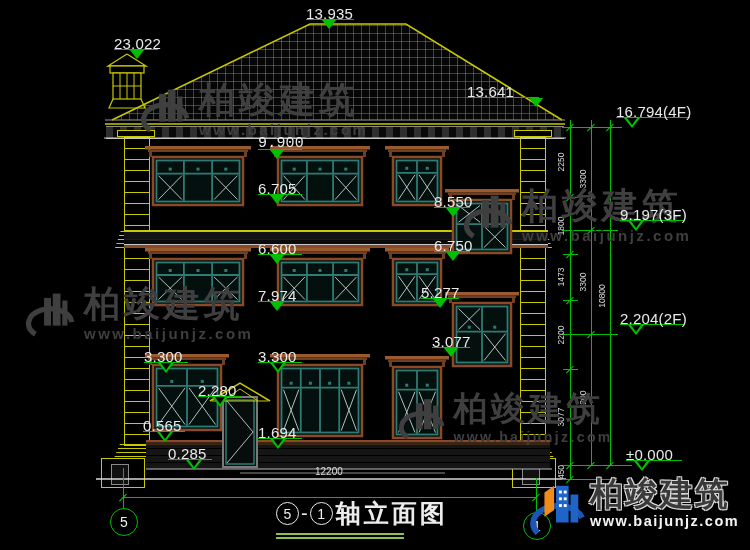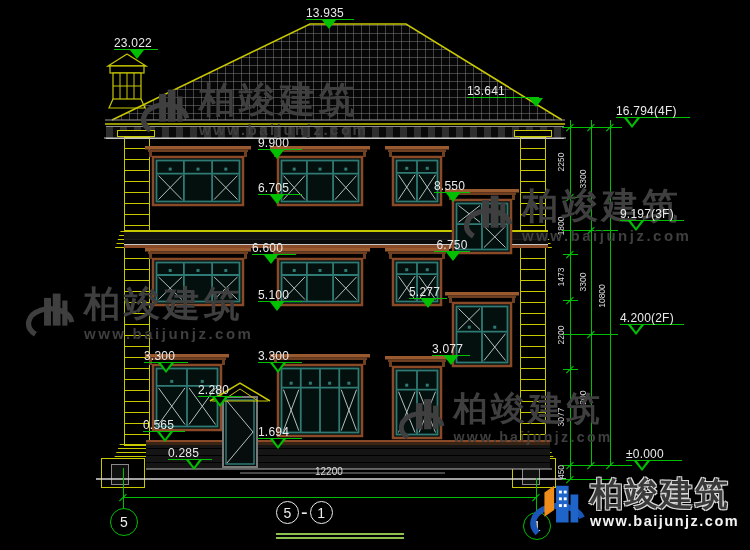--- a/index.html
+++ b/index.html
@@ -27,21 +27,21 @@
   .q-ped-in{position:absolute;border:1px solid #8a8a8a;background:#101010;}
   #band-mid{position:absolute;left:124px;top:230px;width:424px;height:18px;box-sizing:border-box;
     border-top:2px solid #c9c900;border-bottom:3px solid #8a4a28;
     background:linear-gradient(180deg,#121212 0 55%,#1c1c1c 55% 62%,#0a0a0a 62%);
     box-shadow:inset 0 -6px 0 -5px #c9c9c9;}
   #plinth{position:absolute;left:146px;top:440px;width:404px;height:29px;box-sizing:border-box;
     border-top:2px solid #8a4a28;background:repeating-linear-gradient(180deg,#151515 0 6px,#000 6px 7px);
     box-shadow:inset 0 3px 0 #3a2413;}
   
   .lvl{position:absolute;z-index:30;}
-  .lvl-t{display:block;font-size:12px;line-height:11px;height:11px;color:#eaeaea;white-space:nowrap;letter-spacing:.2px;}
+  .lvl-t{display:block;font-size:15px;line-height:11px;height:11px;color:#eaeaea;white-space:nowrap;letter-spacing:.2px;}
   .lvl-u{height:1px;background:#00c000;}
   .tri-s{position:absolute;top:12px;width:0;height:0;border-left:7px solid transparent;
     border-right:7px solid transparent;border-top:9px solid #00c000;}
   .tri-o{position:absolute;top:12px;width:0;height:0;border-left:8px solid transparent;
     border-right:8px solid transparent;border-top:10px solid #00c000;}
   .tri-o::after{content:'';position:absolute;left:-5px;top:-10px;border-left:5px solid transparent;
     border-right:5px solid transparent;border-top:7px solid #000;}
   
   .dim-v{position:absolute;width:1px;background:#00bf00;z-index:20;}
   .dim-h{position:absolute;height:1px;background:#00bf00;z-index:20;}
@@ -349,56 +349,56 @@
       <div class="lvl" style="left: 114px; top: 38px;">
         <span class="lvl-t">23.022</span>
         <div class="lvl-u" style="width:44px"></div>
         <div class="tri-s" style="left:16px"></div>
       </div>
       <div class="lvl" style="left: 467px; top: 86px;">
         <span class="lvl-t">13.641</span>
         <div class="lvl-u" style="width:72px"></div>
         <div class="tri-s" style="left:62px"></div>
       </div>
-      <div class="lvl" style="left: 258px; top: 138px;">
+      <div class="lvl" style="left: 258px; top: 138px; font-family: Liberation Mono, monospace;">
         <span class="lvl-t">9.900</span>
         <div class="lvl-u" style="width:44px"></div>
         <div class="tri-s" style="left:12px"></div>
       </div>
       <div class="lvl" style="left: 258px; top: 183px;">
         <span class="lvl-t">6.705</span>
         <div class="lvl-u" style="width:44px"></div>
         <div class="tri-s" style="left:12px"></div>
       </div>
-      <div class="lvl" style="left: 434px; top: 181px;">
+      <div class="lvl" style="left: 434px; top: 196px;">
         <span class="lvl-t">8.550</span>
         <div class="lvl-u" style="width:36px"></div>
         <div class="tri-s" style="left:12px"></div>
       </div>
       <div class="lvl" style="left: 434px; top: 240px; text-align: center;">
         <span class="lvl-t">6.750</span>
         <div class="lvl-u" style="width:36px"></div>
         <div class="tri-s" style="left:12px"></div>
       </div>
-      <div class="lvl" style="left: 252px; top: 243px;">
+      <div class="lvl" style="left: 258px; top: 243px;">
         <span class="lvl-t">6.600</span>
         <div class="lvl-u" style="width:44px"></div>
         <div class="tri-s" style="left:12px"></div>
       </div>
       <div class="lvl" style="left: 258px; top: 290px;">
-        <span class="lvl-t">5.100</span>
-        <div class="lvl-u" style="width:44px"></div>
-        <div class="tri-s" style="left:12px"></div>
-      </div>
-      <div class="lvl" style="left: 409px; top: 287px;">
+        <span class="lvl-t">7.974</span>
+        <div class="lvl-u" style="width:44px"></div>
+        <div class="tri-s" style="left:12px"></div>
+      </div>
+      <div class="lvl" style="left: 421px; top: 287px;">
         <span class="lvl-t">5.277</span>
         <div class="lvl-u" style="width:38px"></div>
         <div class="tri-s" style="left:12px"></div>
       </div>
-      <div class="lvl" style="left: 432px; top: 344px;">
+      <div class="lvl" style="left: 432px; top: 336px;">
         <span class="lvl-t">3.077</span>
         <div class="lvl-u" style="width:38px"></div>
         <div class="tri-s" style="left:12px"></div>
       </div>
       <div class="lvl" style="left: 144px; top: 351px;">
         <span class="lvl-t">3.300</span>
         <div class="lvl-u" style="width:44px"></div>
         <div class="tri-o" style="left:14px"></div>
       </div>
       <div class="lvl" style="left: 258px; top: 351px;">
@@ -430,21 +430,21 @@
         <span class="lvl-t">16.794(4F)</span>
         <div class="lvl-u" style="width:74px"></div>
         <div class="tri-o" style="left:8px"></div>
       </div>
       <div class="lvl" style="left: 620px; top: 209px;">
         <span class="lvl-t">9.197(3F)</span>
         <div class="lvl-u" style="width:64px"></div>
         <div class="tri-o" style="left:8px"></div>
       </div>
       <div class="lvl" style="left: 620px; top: 313px;">
-        <span class="lvl-t">4.200(2F)</span>
+        <span class="lvl-t">2.204(2F)</span>
         <div class="lvl-u" style="width:64px"></div>
         <div class="tri-o" style="left:8px"></div>
       </div>
       <div class="lvl" style="left: 626px; top: 449px;">
         <span class="lvl-t">±0.000</span>
         <div class="lvl-u" style="width:56px"></div>
         <div class="tri-o" style="left:8px"></div>
       </div>
       <div class="dim-v" style="left:570px;top:120px;height:359px"></div>
       <div class="dim-tick" style="left:565px;top:127px"></div>
@@ -489,20 +489,21 @@
   <div class="dim-tick" style="left:118px;top:497px;"></div>
   <div class="dim-tick" style="left:531px;top:497px;"></div>
   <div class="hdim-t" style="left:315px;top:466px;">12200</div>
   <div class="axc" style="left:110px;top:508px;">5</div>
   <div class="axc" style="left:523px;top:512px;">1</div>
 
   <div id="titlebar">
     <span class="tcirc">5</span>
     <span class="tdash">-</span>
     <span class="tcirc">1</span>
+    <span class="ttext">轴立面图</span>
   </div>
   <div class="t-ul" style="left:276px;top:533px;width:128px;"></div>
   <div class="t-ul" style="left:276px;top:537px;width:128px;"></div>
 
   <div class="wm" style="left:140px;top:82px;">
     <svg width="52" height="55" viewBox="0 0 60 60">
       <path d="M12 54 A25 17 0 1 1 54 40" fill="none" stroke="#3f3f3f" stroke-width="6"></path>
       <rect x="22" y="12" width="8" height="32" fill="#3f3f3f"></rect>
       <rect x="32" y="7" width="9" height="37" fill="#3f3f3f"></rect>
       <rect x="43" y="15" width="6" height="29" fill="#3f3f3f"></rect>

